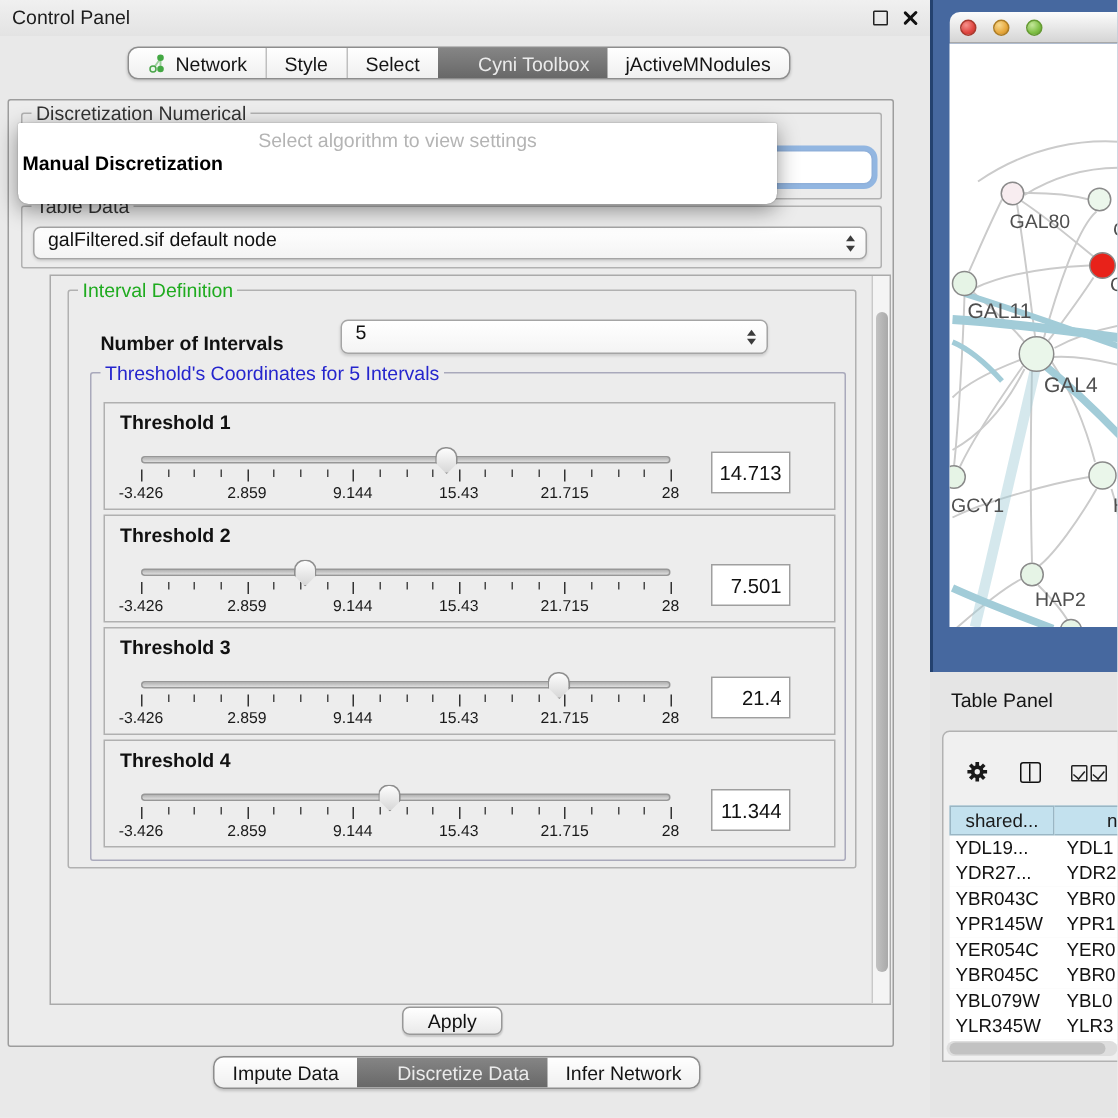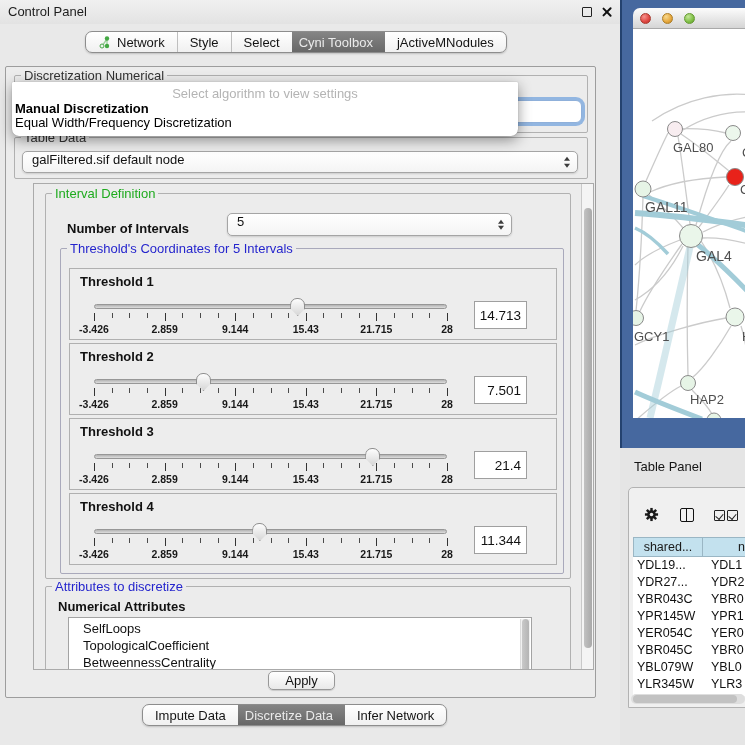--- a/index.html
+++ b/index.html
@@ -13,21 +13,21 @@
   #cp-title{position:absolute;left:8px;top:4px;font-size:13px;color:#1c1c1c}
   #cp-float{position:absolute;left:582px;top:7px;width:10px;height:10px;border:1.5px solid #222;border-radius:1px}
   #cp-close{position:absolute;left:601px;top:6px;width:12px;height:12px}
   #cp-close::before,#cp-close::after{content:"";position:absolute;left:5px;top:0;width:2.4px;height:12px;background:#111;border-radius:1px}
   #cp-close::before{transform:rotate(45deg)}#cp-close::after{transform:rotate(-45deg)}
 
   .seg-control{position:absolute;display:flex;height:22px;border:1px solid #8d8d8d;border-radius:7px;overflow:hidden;
     background:linear-gradient(#ffffff,#f0f0f0);box-shadow:0 1px 2px rgba(0,0,0,.18)}
   .seg{display:flex;align-items:center;gap:5px;padding:0 12px;font-size:13px;color:#141414;border-right:1px solid #bfbfbf;white-space:nowrap}
   .seg:last-child{border-right:none}
-  .seg.sel{background:linear-gradient(#858585,#686868);color:#ebebeb;border-right:none;margin-left:-1px;padding-left:7px}
+  .seg.sel{background:linear-gradient(#858585,#686868);color:#ebebeb;border-right:none;margin-left:-1px;padding-left:27px}
   #top-tabs{left:85px;top:31px}
   #bottom-tabs{left:142px;top:704px;z-index:8}
 
   #main-frame{position:absolute;left:5px;top:66px;width:591px;height:632px;border:1px solid #9d9d9d;background:#ececec;border-radius:2px}
 
   .group{position:absolute;border:1px solid #b1b1b1;border-radius:2px;background:#ececec}
   .group-label{position:absolute;top:-8px;left:6px;font-size:13px;background:#ececec;padding:0 3px;white-space:nowrap;color:#333}
   .lbl-green{color:#1fab1f}.lbl-blue{color:#2525cd}
 
   #grp-algo{left:8px;top:8px;width:574px;height:58px}
@@ -55,21 +55,21 @@
   #thresholds{position:absolute;left:8px;top:19px}
 
   .th-panel{position:relative;width:488px;height:72px;border:1px solid #b0b0b0;background:#ededed;margin-bottom:3px}
   .th-title{position:absolute;left:10px;top:5px;font-size:13px;font-weight:700;color:#111}
   .th-track{position:absolute;left:24px;top:35px;width:353px;height:5px;border:1px solid #979797;border-radius:3px;
     background:linear-gradient(#b3b3b3,#dedede)}
   .th-thumb{position:absolute;top:29px;width:15px;height:18px;background:linear-gradient(#fdfdfd,#d7d7d7);border:1px solid #8e8e8e;
     border-radius:7px 7px 0 0;clip-path:polygon(0 0,100% 0,100% 58%,50% 100%,0 58%);box-shadow:0 1px 1px rgba(0,0,0,.25)}
   .tick{position:absolute;top:44px;width:1px;height:5px;background:#4a4a4a}
   .tick.major{height:8px;background:#333}
-  .ticklabel{position:absolute;top:54px;transform:translateX(-50%);font-size:10.5px;font-weight:700;color:#191919;white-space:nowrap}
+  .ticklabel{position:absolute;top:54px;transform:translateX(-50%);font-size:10.5px;font-weight:400;color:#191919;white-space:nowrap}
   .valbox{position:absolute;left:404px;top:32px;width:53px;height:28px;background:#fff;border:1px solid #9f9f9f;
     display:flex;align-items:center;justify-content:flex-end;padding-right:5px;font-size:13.5px;color:#111}
 
   #grp-attrs{left:11px;top:402px;width:526px;height:92px}
   #numattr-label{position:absolute;left:12px;top:12px;font-size:13px;font-weight:700;color:#111}
   #attr-list{position:absolute;left:22px;top:30px;width:464px;height:62px;background:#fff;border:1px solid #a3a3a3;overflow:hidden}
   .list-item{font-size:13px;color:#111;padding-left:14px;height:17px;line-height:17px;white-space:nowrap}
   #attr-items{padding-top:2px}
   .lb-scroll{position:absolute;right:1px;top:1px;bottom:1px;width:10px;background:#f1f1f1;border-left:1px solid #dcdcdc}
   .lb-thumb{position:absolute;left:1px;right:1px;top:0;height:100%;background:linear-gradient(90deg,#c9c9c9,#b4b4b4);border-radius:4px}
@@ -155,21 +155,20 @@
 
     <div id="main-frame">
 
       <div id="grp-algo" class="group">
         <span class="group-label">Discretization Numerical</span>
       </div>
       <div id="algo-combo"></div>
       <div id="popup">
         <div class="popup-hint">Select algorithm to view settings</div>
       <div class="popup-item bold" style="top: 19px;">Manual Discretization</div>
-          <div class="popup-item" style="top: 33px;">Equal Width/Frequency Discretization</div>
         </div>
 
       <div id="grp-table" class="group">
         <span class="group-label">Table Data</span>
       </div>
       <div id="table-combo" class="combo">
         <span>galFiltered.sif default node</span>
         <span class="arrows">
             <i class="arr-up"></i>
             <i class="arr-dn"></i>
@@ -320,34 +319,20 @@
                   <div class="ticklabel" style="left: 235.8px;">15.43</div>
                   <div class="ticklabel" style="left: 306.4px;">21.715</div>
                   <div class="ticklabel" style="left: 377px;">28</div>
                   <div class="th-thumb" style="left: 182.408px;"></div>
                   <div class="valbox">11.344</div>
                 </div>
               </div>
           </div>
         </div>
 
-        <div id="grp-attrs" class="group">
-          <span class="group-label lbl-blue">Attributes to discretize</span>
-          <span id="numattr-label">Numerical Attributes</span>
-          <div id="attr-list">
-            <div id="attr-items">
-                <div class="list-item">SelfLoops</div>
-                <div class="list-item">TopologicalCoefficient</div>
-                <div class="list-item">BetweennessCentrality</div>
-              </div>
-            <div class="lb-scroll">
-                <div class="lb-thumb"></div>
-              </div>
-          </div>
-        </div>
 
         <div id="sp-scrollbar">
           <div id="sp-thumb"></div>
         </div>
       </div>
 
       <div id="apply-btn" class="btn">Apply</div>
     </div>
 
     <div id="bottom-tabs" class="seg-control">

